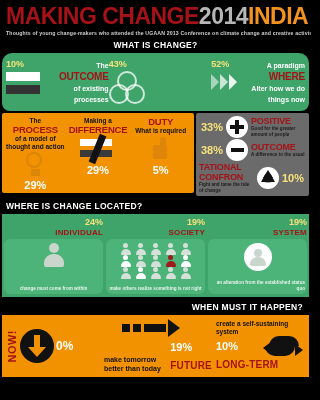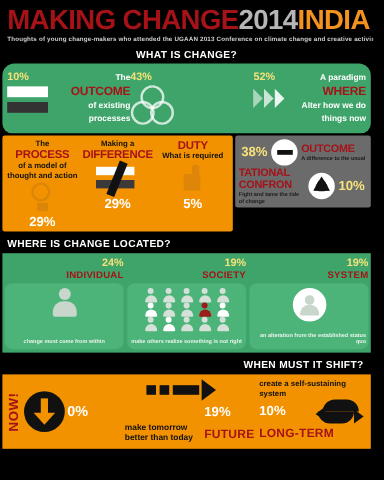--- a/index.html
+++ b/index.html
@@ -290,20 +290,31 @@
           </div>
           <span class="opct">5%</span>
         </div>
 
       </div>
     </div>
 
     <div class="right-col">
       <div class="gray">
 
+        <div class="grow">
+          <span class="gpct">33%</span>
+          <div class="gicon">
+              <div class="plus-h"></div>
+              <div class="plus-v"></div>
+            </div>
+          <div class="gtxt">
+            <span class="gtitle">POSITIVE</span>
+            <span class="gdesc">Good for the greater amount of people</span>
+          </div>
+        </div>
 
         <div class="grow">
           <span class="gpct">38%</span>
           <div class="gicon">
               <div class="minus"></div>
             </div>
           <div class="gtxt">
             <span class="gtitle">OUTCOME</span>
             <span class="gdesc">A difference to the usual</span>
           </div>
@@ -429,21 +440,21 @@
             </div>
         </div>
         <div class="wcap">an alteration from the established status quo</div>
       </div>
     </div>
 
   </div>
 
   <div class="gapblack"></div>
 
-  <div class="secbar right">WHEN MUST IT SHIFT?</div>
+  <div class="secbar right">WHEN MUST IT HAPPEN?</div>
 
   <div class="whenpanel">
 
     <div class="w1">
       <span class="nowvert">NOW!</span>
       <div class="downcirc">
           <div class="st"></div>
           <div class="ar"></div>
         </div>
       <span class="zero">0%</span>

